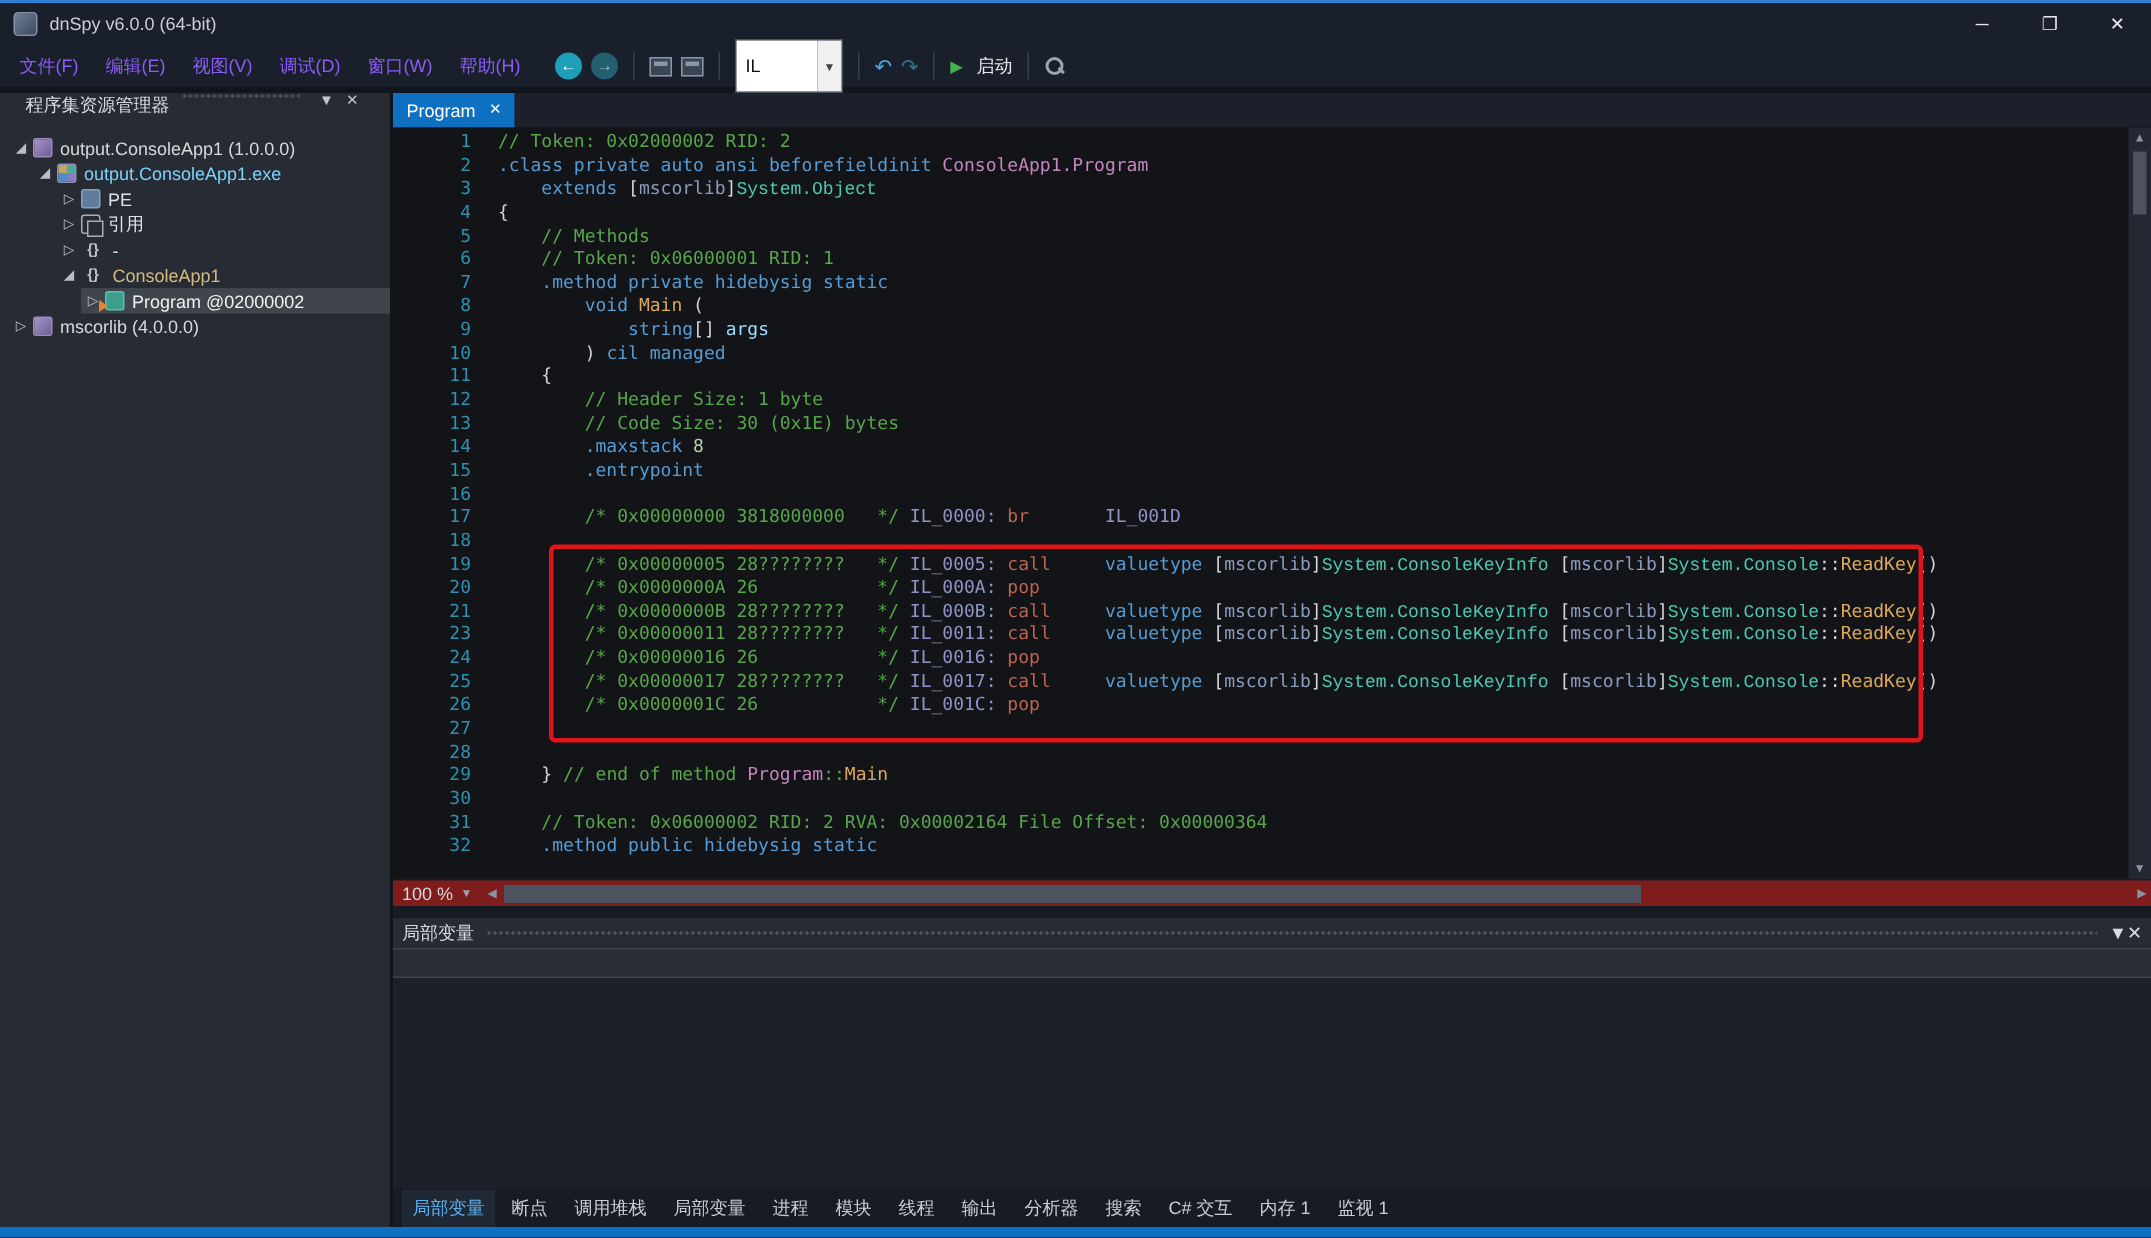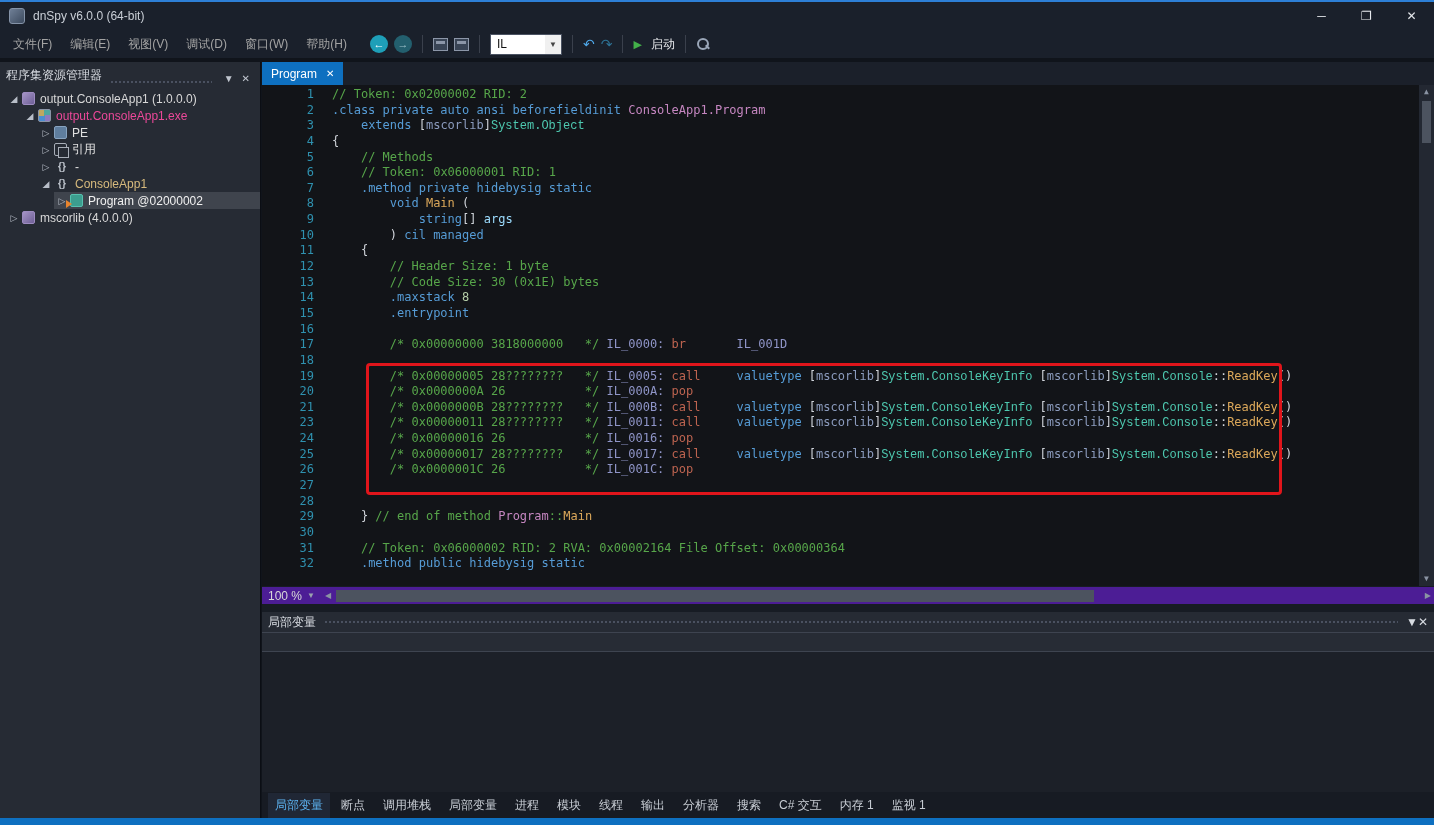--- a/index.html
+++ b/index.html
@@ -12,42 +12,42 @@
   #titlebar{position:absolute;top:0;left:0;right:0;height:30px;background:#1A202B;
     border-top:2px solid #2D7FD6;display:flex;align-items:center;padding-left:9px;}
   .app-icon{width:16px;height:16px;border-radius:3px;margin-right:8px;
     background:linear-gradient(135deg,#6f7f96 0%,#3c4a5e 100%);border:1px solid #8593a8;}
   #titlebar .title{color:#C9CED6;}
   .win-btns{margin-left:auto;display:flex;height:100%;}
   .win-btn{width:45px;display:flex;align-items:center;justify-content:center;color:#E6E9ED;font-size:12px;}
   
   #menubar{position:absolute;top:30px;left:0;right:0;height:28px;background:#1A202B;
     display:flex;align-items:center;padding-left:4px;}
-  .menu-item{padding:0 9px;line-height:28px;color:#a3a3a3;}
+  .menu-item{padding:0 9px;line-height:28px;color:#8b5cf6;}
   .tb-group{display:flex;align-items:center;gap:6px;margin-left:14px;}
   .circle-btn{width:18px;height:18px;border-radius:50%;display:flex;align-items:center;
     justify-content:center;font-size:11px;color:#fff;}
   .circle-back{background:#1E9FB8;}
   .circle-fwd{background:#235F6E;color:#9fc3cc;}
   .tool-ic{width:15px;height:13px;border:1px solid #8C96A8;background:#394455;position:relative;}
   .tool-ic:after{content:'';position:absolute;left:2px;top:2px;right:2px;height:3px;background:#8C96A8;}
-  .combo{display:flex;align-items:center;height:21px;border:1px solid #4a5262;}
+  .combo{display:flex;align-items:center;height:36px;border:1px solid #4a5262;}
   .combo .val{background:#FFFFFF;color:#111;width:54px;height:100%;display:flex;align-items:center;padding-left:6px;}
   .combo .drop{background:#F0F0F0;color:#444;width:16px;height:100%;display:flex;align-items:center;justify-content:center;font-size:8px;}
   .ur{font-size:14px;}
   .undo{color:#4FA7E8;} .redo{color:#2E7396;}
   .play{color:#43B049;font-size:11px;}
   .start-label{color:#E8EAED;margin-left:3px;}
   .search-ic{width:14px;height:14px;position:relative;}
   .search-ic:before{content:'';position:absolute;left:1px;top:1px;width:8px;height:8px;border:2px solid #9AA6B8;border-radius:50%;}
   .search-ic:after{content:'';position:absolute;left:9px;top:9px;width:5px;height:2px;background:#9AA6B8;transform:rotate(45deg);}
   .tb-sep{width:1px;height:18px;background:#3A404C;margin:0 4px;}
   
   #explorer{position:absolute;left:0;top:62px;width:261px;height:756px;background:#262B34;border-right:1px solid #0b0e14;}
-  .panel-head{height:22px;display:flex;align-items:flex-end;padding:0 6px;color:#D8DCE2;}
+  .panel-head{height:22px;display:flex;align-items:flex-start;padding:0 17px;color:#D8DCE2;}
   .dots{flex:1;height:4px;margin:0 8px;background-image:radial-gradient(circle,#4A5160 1px,transparent 1.2px);background-size:4px 4px;}
   .panel-head .ph-btn{color:#C0C6CF;padding:0 4px;font-size:10px;}
   #tree{padding-top:6px;}
   .tree-row{height:17px;display:flex;align-items:center;}
   .row-inner{display:flex;align-items:center;flex:1;height:17px;}
   .row-inner.sel{background:#3F444D;}
   .tw-exp{width:16px;text-align:center;font-size:9px;color:#B8BEC8;flex:none;}
   .ic{width:13px;height:13px;margin-right:5px;position:relative;flex:none;border-radius:2px;}
   .ic-assembly{background:linear-gradient(135deg,#A594C6 0%,#6E5F96 100%);border:1px solid #9D8BC0;}
   .ic-module{background:conic-gradient(#4FA8A0 0 25%,#8D7BC0 0 50%,#4C8ED0 0 75%,#C0A860 0 100%);border:1px solid #8a94a6;}
@@ -73,21 +73,21 @@
   .c-vio{color:var(--syn-vio);} .c-meth{color:var(--syn-meth);} .c-lbl{color:var(--syn-lbl);text-align:center;}
   .c-op{color:var(--syn-op);} .c-num{color:var(--syn-num);} .c-pnc{color:var(--syn-pnc);}
   .c-pln{color:var(--syn-pln);} .c-asm{color:var(--syn-asm);} .c-param{color:var(--syn-param);}
   #red-box{position:absolute;left:104px;top:278px;width:916px;height:132px;
     border:3px solid var(--annotation);border-radius:4px;pointer-events:none;}
   #vscroll{position:absolute;right:0;top:0;bottom:0;width:15px;background:#232832;display:flex;flex-direction:column;align-items:center;}
   .sc-arrow{color:#8A93A3;font-size:8px;height:14px;line-height:14px;}
   #vthumb{width:9px;height:42px;background:#4C535F;margin-top:2px;}
   #vscroll .spacer{flex:1;}
   
-  #hscrollrow{height:18px;background:#4c1d95;display:flex;align-items:center;position:relative;border-top:1px solid #171b23;}
+  #hscrollrow{height:18px;background:#7f1d1d;display:flex;align-items:center;position:relative;border-top:1px solid #171b23;}
   .zoom{display:flex;align-items:center;color:#D8D8D8;padding-left:6px;gap:5px;}
   .zoom .zdrop{font-size:8px;color:#9AA2AE;}
   #hthumb{position:absolute;left:74px;top:3px;width:758px;height:12px;background:#4C535F;}
   .h-arrow-l{margin-left:10px;}
   .h-arrow-r{position:absolute;right:3px;}
   
   #splitter{height:8px;background:#171C24;}
   
   #locals-head{height:20px;background:#262B34;display:flex;align-items:center;padding:0 6px;color:#D8DCE2;}
   #locals-cols{height:20px;background:#272C35;display:flex;border-top:1px solid #3E4450;border-bottom:1px solid #3E4450;}
@@ -156,21 +156,21 @@
         <div class="row-inner">
           <span class="tw-exp">◢</span>
           <span class="ic ic-assembly"></span>
           <span class="tree-label" style="color: rgb(216, 216, 216);">output.ConsoleApp1 (1.0.0.0)</span>
         </div>
       </div>
       <div class="tree-row" style="padding-left: 22px;">
         <div class="row-inner">
           <span class="tw-exp">◢</span>
           <span class="ic ic-module"></span>
-          <span class="tree-label" style="color: #ec4899; text-align: center;">output.ConsoleApp1.exe</span>
+          <span class="tree-label" style="color: #7dd3fc; text-align: center;">output.ConsoleApp1.exe</span>
         </div>
       </div>
       <div class="tree-row" style="padding-left: 38px;">
         <div class="row-inner">
           <span class="tw-exp">▷</span>
           <span class="ic ic-pe"></span>
           <span class="tree-label" style="color: rgb(224, 224, 224);">PE</span>
         </div>
       </div>
       <div class="tree-row" style="padding-left: 38px;">

